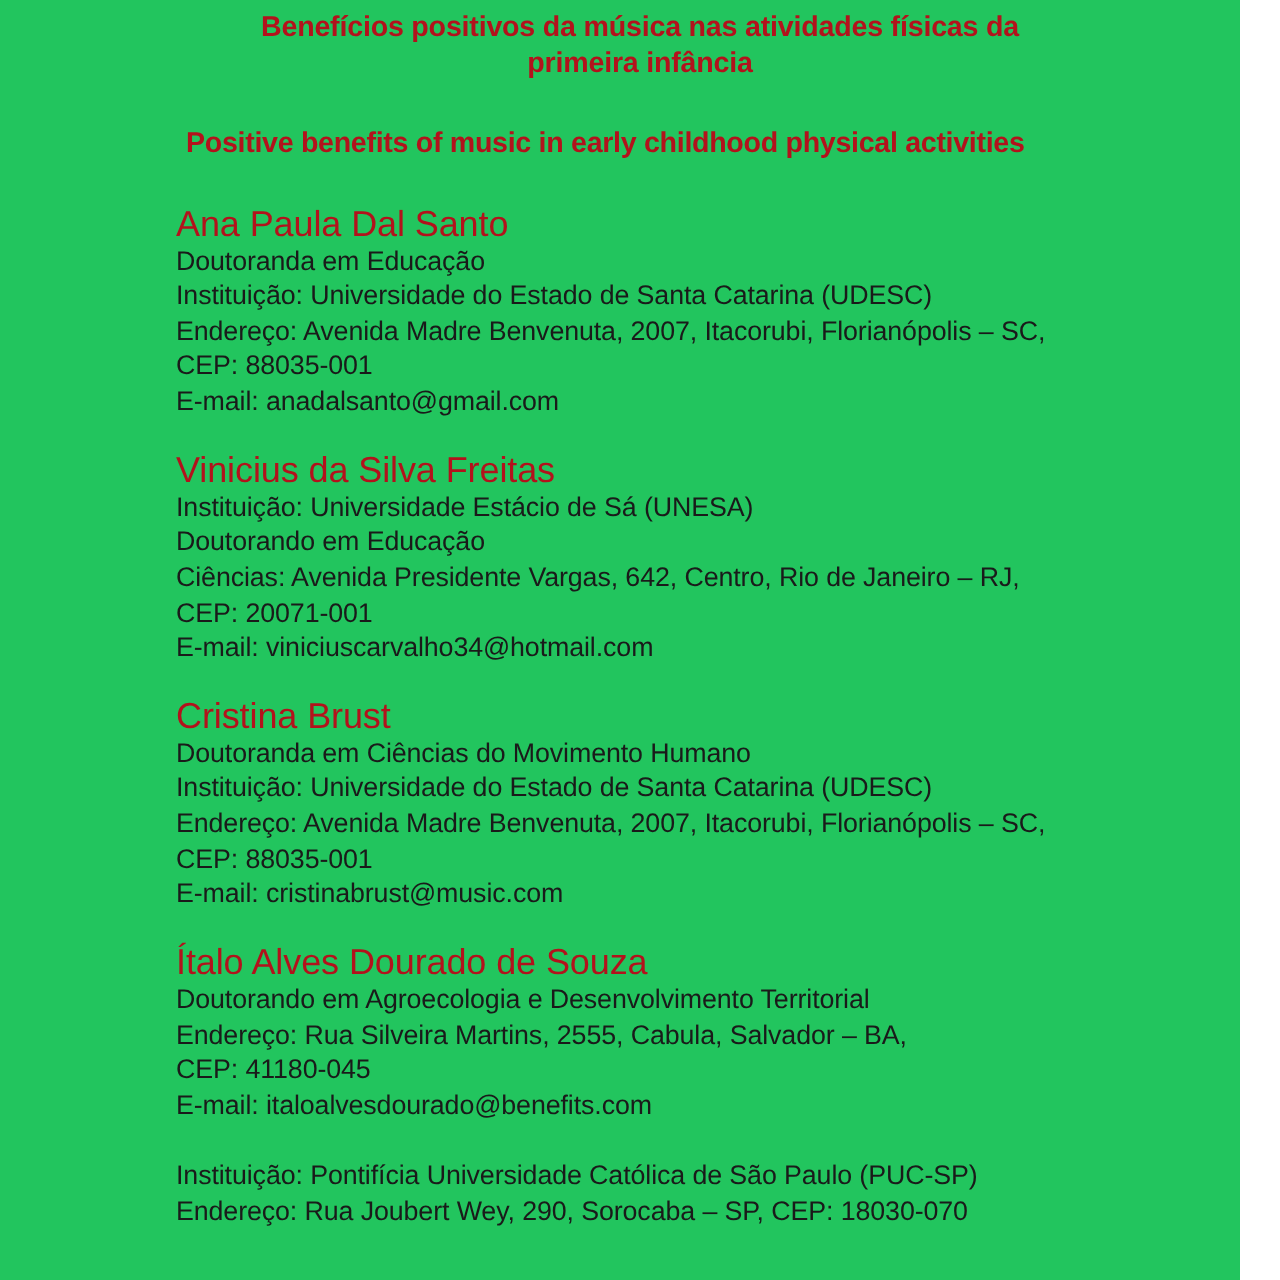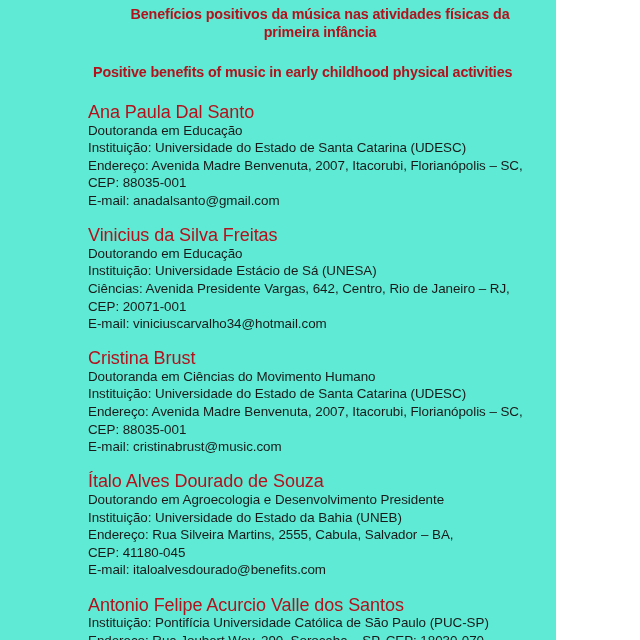--- a/index.html
+++ b/index.html
@@ -10,24 +10,24 @@
   }
   body {
     width: 640px;
     height: 640px;
     overflow: hidden;
     font-family: "Liberation Sans", sans-serif;
     color: #000000;
     -webkit-font-smoothing: antialiased;
   }
   .page {
-    width: 556px;
+    width: 620px;
     height: 640px;
     position: relative;
-    background: #5eead4;
+    background: #22c55e;
     box-sizing: border-box;
     padding: 0;
     overflow: hidden;
   }
   .content {
     position: absolute;
     left: 88px;
     top: 0;
     width: 464px;
   }
@@ -103,47 +103,45 @@
         <div class="author-name">Ana Paula Dal Santo</div>
         <div class="author-line">Doutoranda em Educação</div>
         <div class="author-line">Instituição: Universidade do Estado de Santa Catarina (UDESC)</div>
         <div class="author-line">Endereço: Avenida Madre Benvenuta, 2007, Itacorubi, Florianópolis – SC,</div>
         <div class="author-line">CEP: 88035-001</div>
         <div class="author-line">E-mail: anadalsanto@gmail.com</div>
       </div>
 
       <div class="author-block">
         <div class="author-name">Vinicius da Silva Freitas</div>
+        <div class="author-line">Instituição: Universidade Estácio de Sá (UNESA)</div>
         <div class="author-line">Doutorando em Educação</div>
-        <div class="author-line">Instituição: Universidade Estácio de Sá (UNESA)</div>
         <div class="author-line">Ciências: Avenida Presidente Vargas, 642, Centro, Rio de Janeiro – RJ,</div>
         <div class="author-line">CEP: 20071-001</div>
         <div class="author-line">E-mail: viniciuscarvalho34@hotmail.com</div>
       </div>
 
       <div class="author-block">
         <div class="author-name">Cristina Brust</div>
         <div class="author-line">Doutoranda em Ciências do Movimento Humano</div>
         <div class="author-line">Instituição: Universidade do Estado de Santa Catarina (UDESC)</div>
         <div class="author-line">Endereço: Avenida Madre Benvenuta, 2007, Itacorubi, Florianópolis – SC,</div>
         <div class="author-line">CEP: 88035-001</div>
         <div class="author-line">E-mail: cristinabrust@music.com</div>
       </div>
 
       <div class="author-block">
         <div class="author-name">Ítalo Alves Dourado de Souza</div>
-        <div class="author-line">Doutorando em Agroecologia e Desenvolvimento Presidente</div>
-        <div class="author-line">Instituição: Universidade do Estado da Bahia (UNEB)</div>
+        <div class="author-line">Doutorando em Agroecologia e Desenvolvimento Territorial</div>
         <div class="author-line">Endereço: Rua Silveira Martins, 2555, Cabula, Salvador – BA,</div>
         <div class="author-line">CEP: 41180-045</div>
         <div class="author-line">E-mail: italoalvesdourado@benefits.com</div>
       </div>
 
       <div class="author-block">
-        <div class="author-name">Antonio Felipe Acurcio Valle dos Santos</div>
         <div class="author-line">Instituição: Pontifícia Universidade Católica de São Paulo (PUC-SP)</div>
         <div class="author-line">Endereço: Rua Joubert Wey, 290, Sorocaba – SP, CEP: 18030-070</div>
 
       </div>
 
     </div>
   </div>
 </div>
 
 </body></html>

